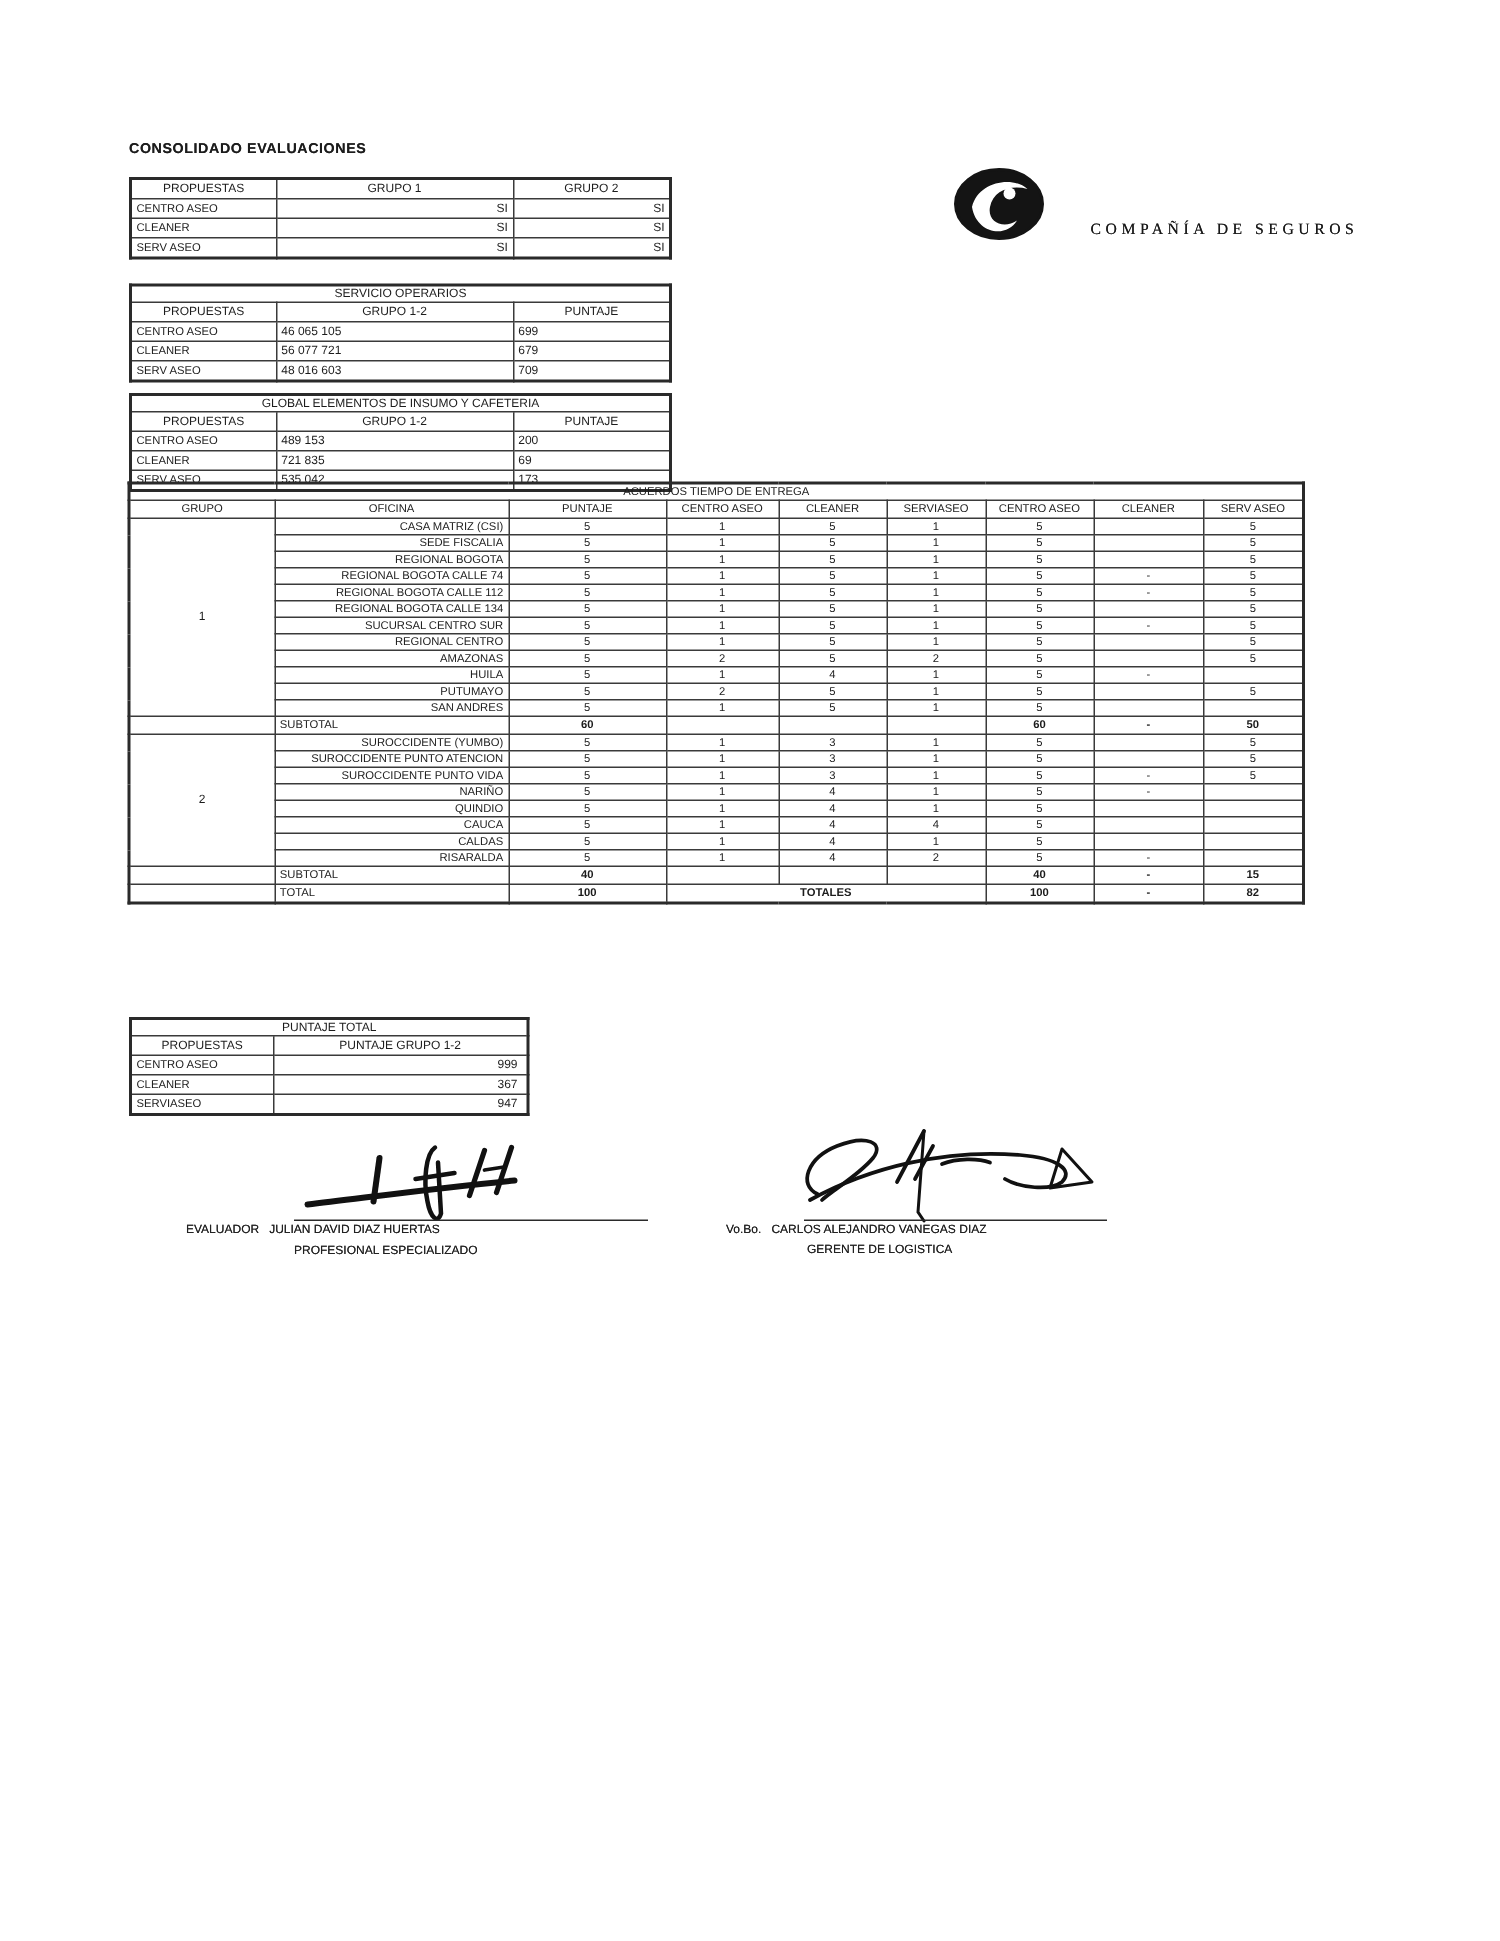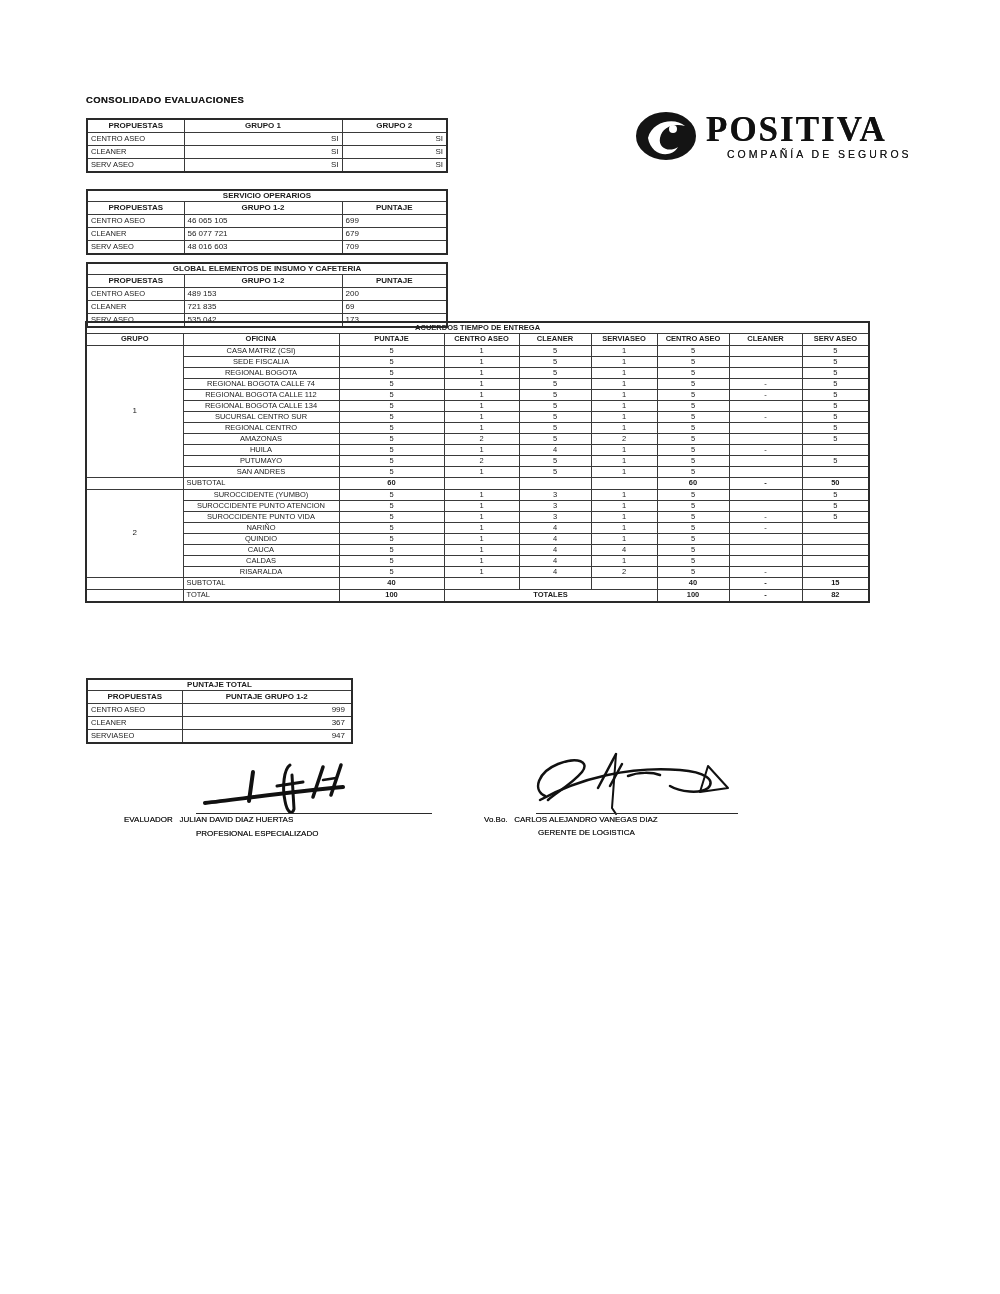--- a/index.html
+++ b/index.html
@@ -5,21 +5,21 @@
   html,body{margin:0;padding:0}
   body{width:1000px;height:1294px;background:#ffffff;position:relative;
        font-family:"Liberation Sans",sans-serif;color:#1c1c1c;overflow:hidden}
   .abs{position:absolute}
   .doc-text{text-shadow:0 0 0.4px #444}
 
   
   table{border-collapse:collapse;table-layout:fixed}
   td,th{border:1px solid #3a3a3a;padding:0 3px;overflow:hidden;white-space:nowrap;
         font-size:8px;line-height:1.1;vertical-align:middle}
-  th{font-weight:bold;text-align:center}
+  th{font-weight:normal;text-align:center}
   table{border:2px solid #2a2a2a}
 
   
   .t-small{width:360px}
   .t-small td{height:12px}
   .t-small th{height:12px}
   .t-small td.c0{text-align:left;font-size:7.5px}
   #t1 td.c1,#t1 td.c2{text-align:right}
   #t2 td.c1,#t2 td.c2,#t3 td.c1,#t3 td.c2{text-align:left;padding-right:6px}
 
@@ -27,52 +27,51 @@
   #pt{width:265px}
   #pt td{height:12px}
   #pt th{height:12px}
   #pt td.c0{text-align:left;font-size:7.5px}
   #pt td.c1{text-align:right;padding-right:6px}
 
   
   #big{width:783px}
   #big td{height:10px;font-size:7.5px;text-align:center}
   #big th{height:11px;font-size:7.5px}
-  #big td.c0{text-align:center}
+  #big td.c0{text-align:right}
   #big td.gcell{text-align:center;font-size:8px}
   #big td.lab{text-align:left;font-weight:normal;padding-right:6px}
   #big td.num{font-weight:bold}
   #big .sub td{height:11px}
 
   
   .page-title{font-size:9.5px;font-weight:bold;letter-spacing:.4px;text-align:left}
 
   
   .brand{font-family:"Liberation Serif",serif;font-weight:bold;font-size:35px;
          letter-spacing:2px;color:#101010;line-height:1}
-  .brand-sub{font-family:Liberation Sans, sans-serif;font-size:10.5px;letter-spacing:3px;
+  .brand-sub{font-family:Liberation Serif, serif;font-size:10.5px;letter-spacing:3px;
              color:#181818;white-space:nowrap}
 
   
   .sig-line{background:#2a2a2a;height:1px}
   .sig-text{font-size:8px;color:#222;white-space:nowrap}
 </style>
 </head>
 <body>
 
 <div class="abs page-title doc-text" style="left:86px;top:94px;width:360px">CONSOLIDADO EVALUACIONES</div>
 
 <div class="abs" style="left:630px;top:106px;width:300px;height:60px">
   <svg class="abs" style="left:5px;top:5px" width="62" height="50" viewBox="0 0 62 50">
     <ellipse cx="31" cy="25" rx="29" ry="23" fill="#141414"></ellipse>
     <path d="M13,27 C17,10 40,6 50,15 C39,12 27,16 25,27 C23,37 34,42 43,36 C36,48 16,45 13,27 Z" fill="#ffffff"></path>
     <circle cx="38" cy="18" r="4" fill="#ffffff"></circle>
     <ellipse cx="31" cy="25" rx="29" ry="23" fill="none" stroke="#141414" stroke-width="2"></ellipse>
   </svg>
-  <div class="abs brand doc-text" style="left:76px;top:6px">POSITIVA</div>
   <div class="abs brand-sub doc-text" style="left:97px;top:42px">COMPAÑÍA DE SEGUROS</div>
 </div>
 
 <table id="t1" class="abs t-small" style="left:86px;top:118px">
   <colgroup>
       <col style="width:97px">
       <col style="width:158px">
       <col style="width:105px">
     </colgroup>
   <thead>

